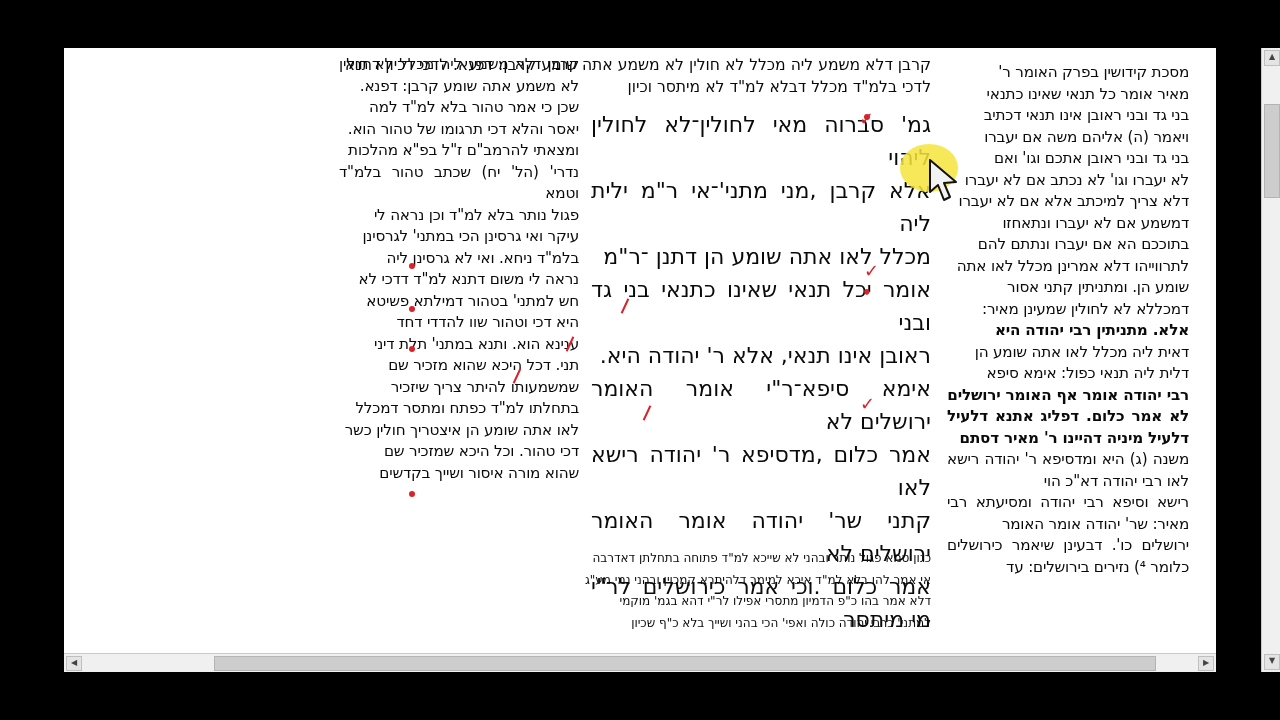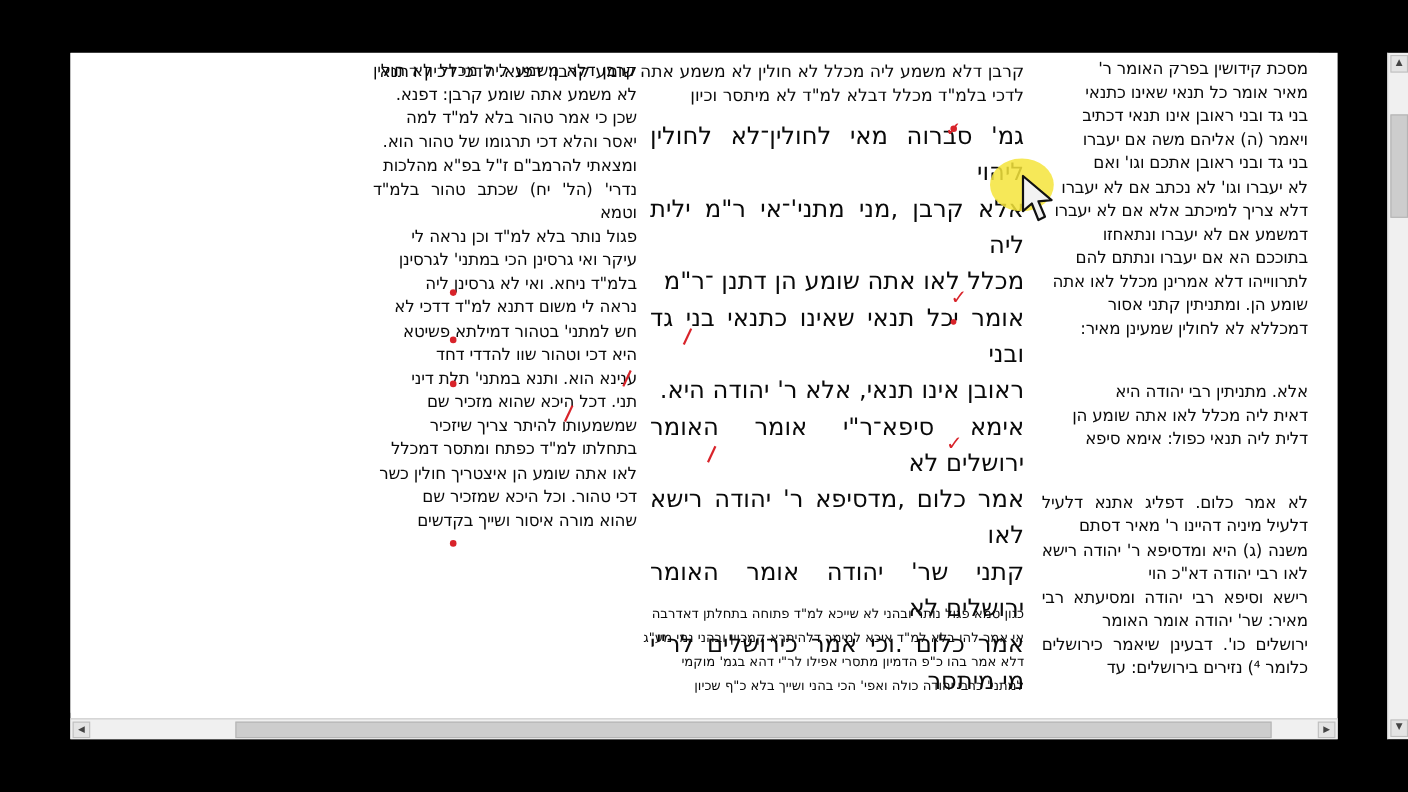--- a/index.html
+++ b/index.html
@@ -46,21 +46,21 @@
     position: absolute;
     direction: rtl;
     text-align: justify;
     color: #0a0a0a;
     font-family: "DejaVu Sans", sans-serif;
   }
 
   
   #col-right {
     right: 10px;
-    top: 4px;
+    top: 14px;
     width: 242px;
     font-size: 15.2px;
     line-height: 21.5px;
     letter-spacing: -0.2px;
   }
 
   
   #col-center {
     right: 268px;
     top: 60px;
@@ -99,21 +99,21 @@
     right: 268px;
     top: 500px;
     width: 600px;
     font-size: 12px;
     line-height: 21.5px;
     direction: rtl;
     text-align: justify;
     color: #0a0a0a;
   }
 
-  .bold { font-weight: normal; margin-top: 36px; }
+  .bold { font-weight: bold; }
 
   
   .mark {
     position: absolute;
     color: #d8232a;
     font-weight: bold;
     pointer-events: none;
   }
   .dot {
     position: absolute;
@@ -238,20 +238,21 @@
         <div>לא יעברו וגו' לא נכתב אם לא יעברו</div>
         <div>דלא צריך למיכתב אלא אם לא יעברו</div>
         <div>דמשמע אם לא יעברו ונתאחזו</div>
         <div>בתוככם הא אם יעברו ונתתם להם</div>
         <div>לתרווייהו דלא אמרינן מכלל לאו אתה</div>
         <div>שומע הן. ומתניתין קתני אסור</div>
         <div>דמכללא לא לחולין שמעינן מאיר:</div>
         <div class="bold">אלא. מתניתין רבי יהודה היא</div>
         <div>דאית ליה מכלל לאו אתה שומע הן</div>
         <div>דלית ליה תנאי כפול: אימא סיפא</div>
+        <div class="bold">רבי יהודה אומר אף האומר ירושלים</div>
         <div class="bold">לא אמר כלום. דפליג אתנא דלעיל דלעיל מיניה דהיינו ר' מאיר דסתם</div>
         <div>משנה (ג) היא ומדסיפא ר' יהודה רישא לאו רבי יהודה דא"כ הוי</div>
         <div>רישא וסיפא רבי יהודה ומסיעתא רבי מאיר: שר' יהודה אומר האומר</div>
         <div>ירושלים כו'. דבעינן שיאמר כירושלים כלומר ⁴) נזירים בירושלים: עד</div>
       </div>
 
       <div class="col" id="col-center">
         <div>גמ' סברוה מאי לחולין־לא לחולין ליהוי</div>
         <div>אלא קרבן ,מני מתני'־אי ר"מ ילית ליה</div>
         <div>מכלל לאו אתה שומע הן דתנן ־ר"מ</div>

